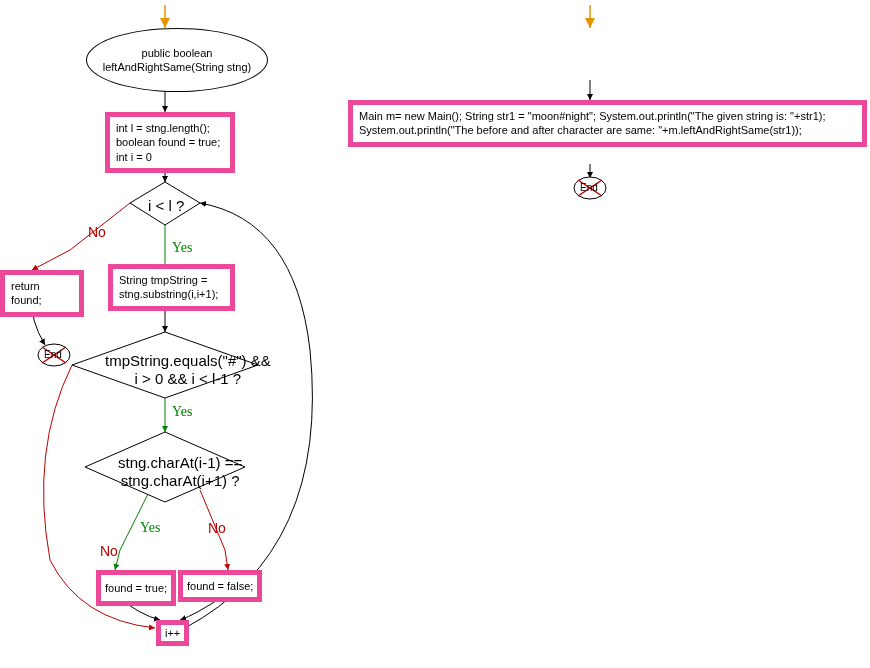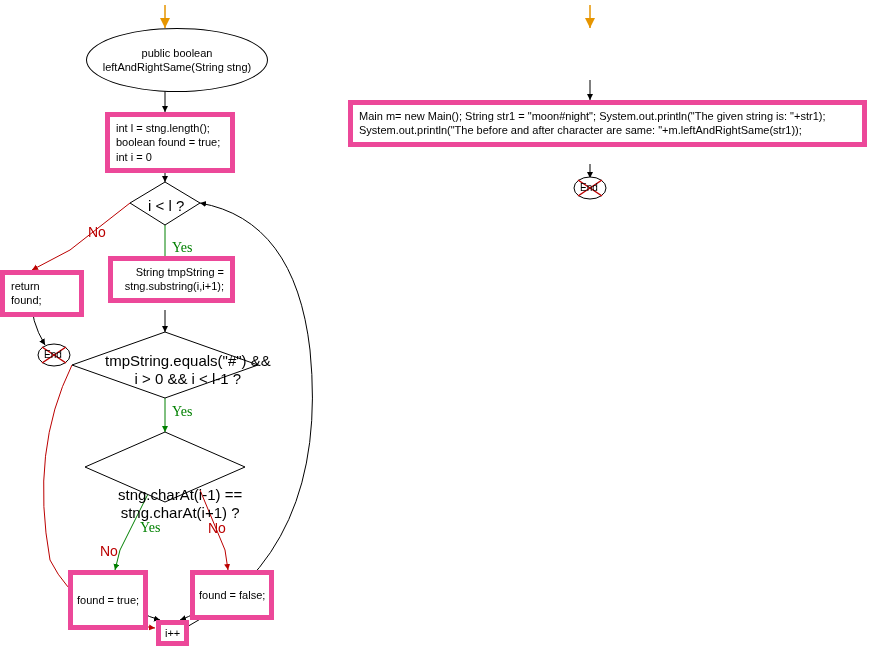--- a/index.html
+++ b/index.html
@@ -133,36 +133,36 @@
   </div>
 
   <div class="decision-label" style="left:148px;top:197px;">i &lt; l ?</div>
 
   <div class="process-box" style="left:0px;top:270px;width:62px;text-align:left;">
     <span>return found;</span>
   </div>
 
   <div class="decision-label" style="left:44px;top:349px;font-size:10px;">End</div>
 
-  <div class="process-box" style="left:108px;top:256px;width:105px;text-align:right;">
+  <div class="process-box" style="left:108px;top:264px;width:105px;text-align:left;">
     <span>String tmpString =
 stng.substring(i,i+1);</span>
   </div>
 
   <div class="decision-label" style="left:105px;top:352px;">tmpString.equals("#") &amp;&amp;
 i &gt; 0 &amp;&amp; i &lt; l-1 ?</div>
 
-  <div class="decision-label" style="left:118px;top:454px;margin-top:32px;">stng.charAt(i-1) ==
+  <div class="decision-label" style="left:118px;top:454px;">stng.charAt(i-1) ==
 stng.charAt(i+1) ?</div>
 
-  <div class="process-box" style="left:68px;top:570px;padding:18px 4px;">
+  <div class="process-box" style="left:96px;top:570px;padding:6px 4px;">
     <span>found = true;</span>
   </div>
 
-  <div class="process-box" style="left:190px;top:570px;padding:13px 4px;">
+  <div class="process-box" style="left:178px;top:570px;padding:4px 4px;">
     <span>found = false;</span>
   </div>
 
   <div class="process-box" style="left:156px;top:620px;padding:1px 4px;">
     <span>i++</span>
   </div>
 
   <div class="edge-label no" style="left:88px;top:224px;">No</div>
   <div class="edge-label yes" style="left:172px;top:240px;">Yes</div>
   <div class="edge-label yes" style="left:172px;top:404px;">Yes</div>

